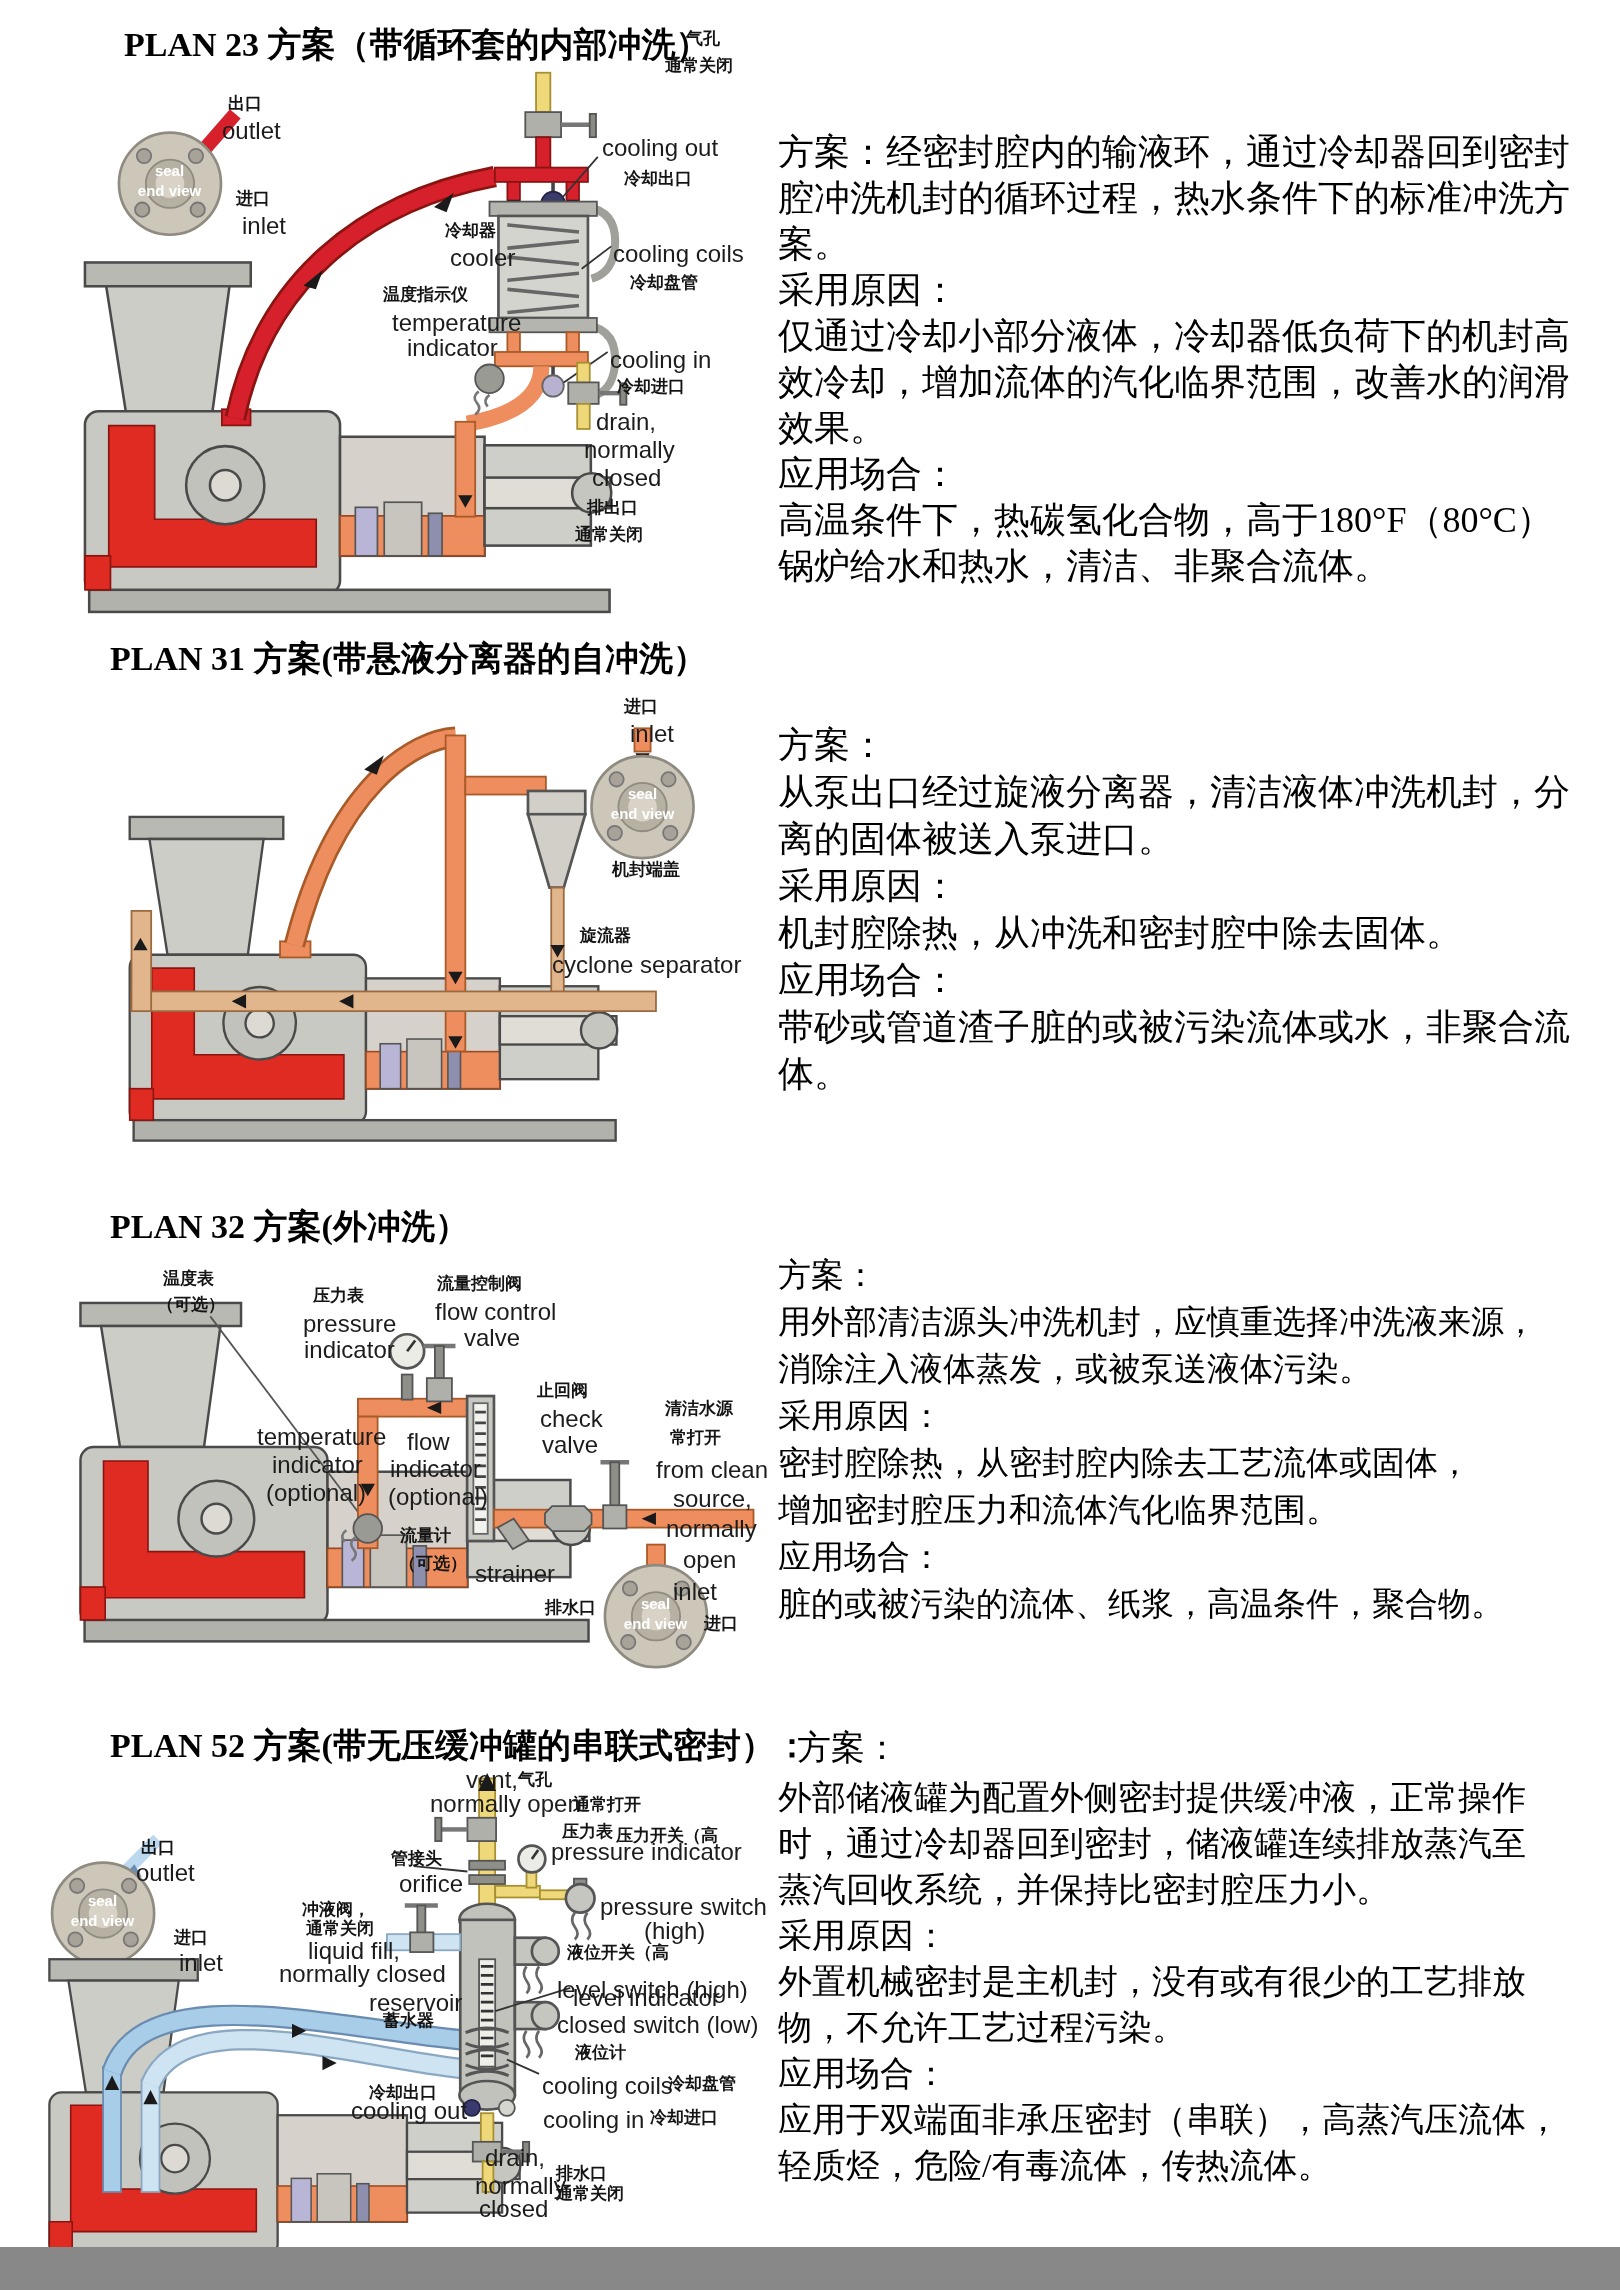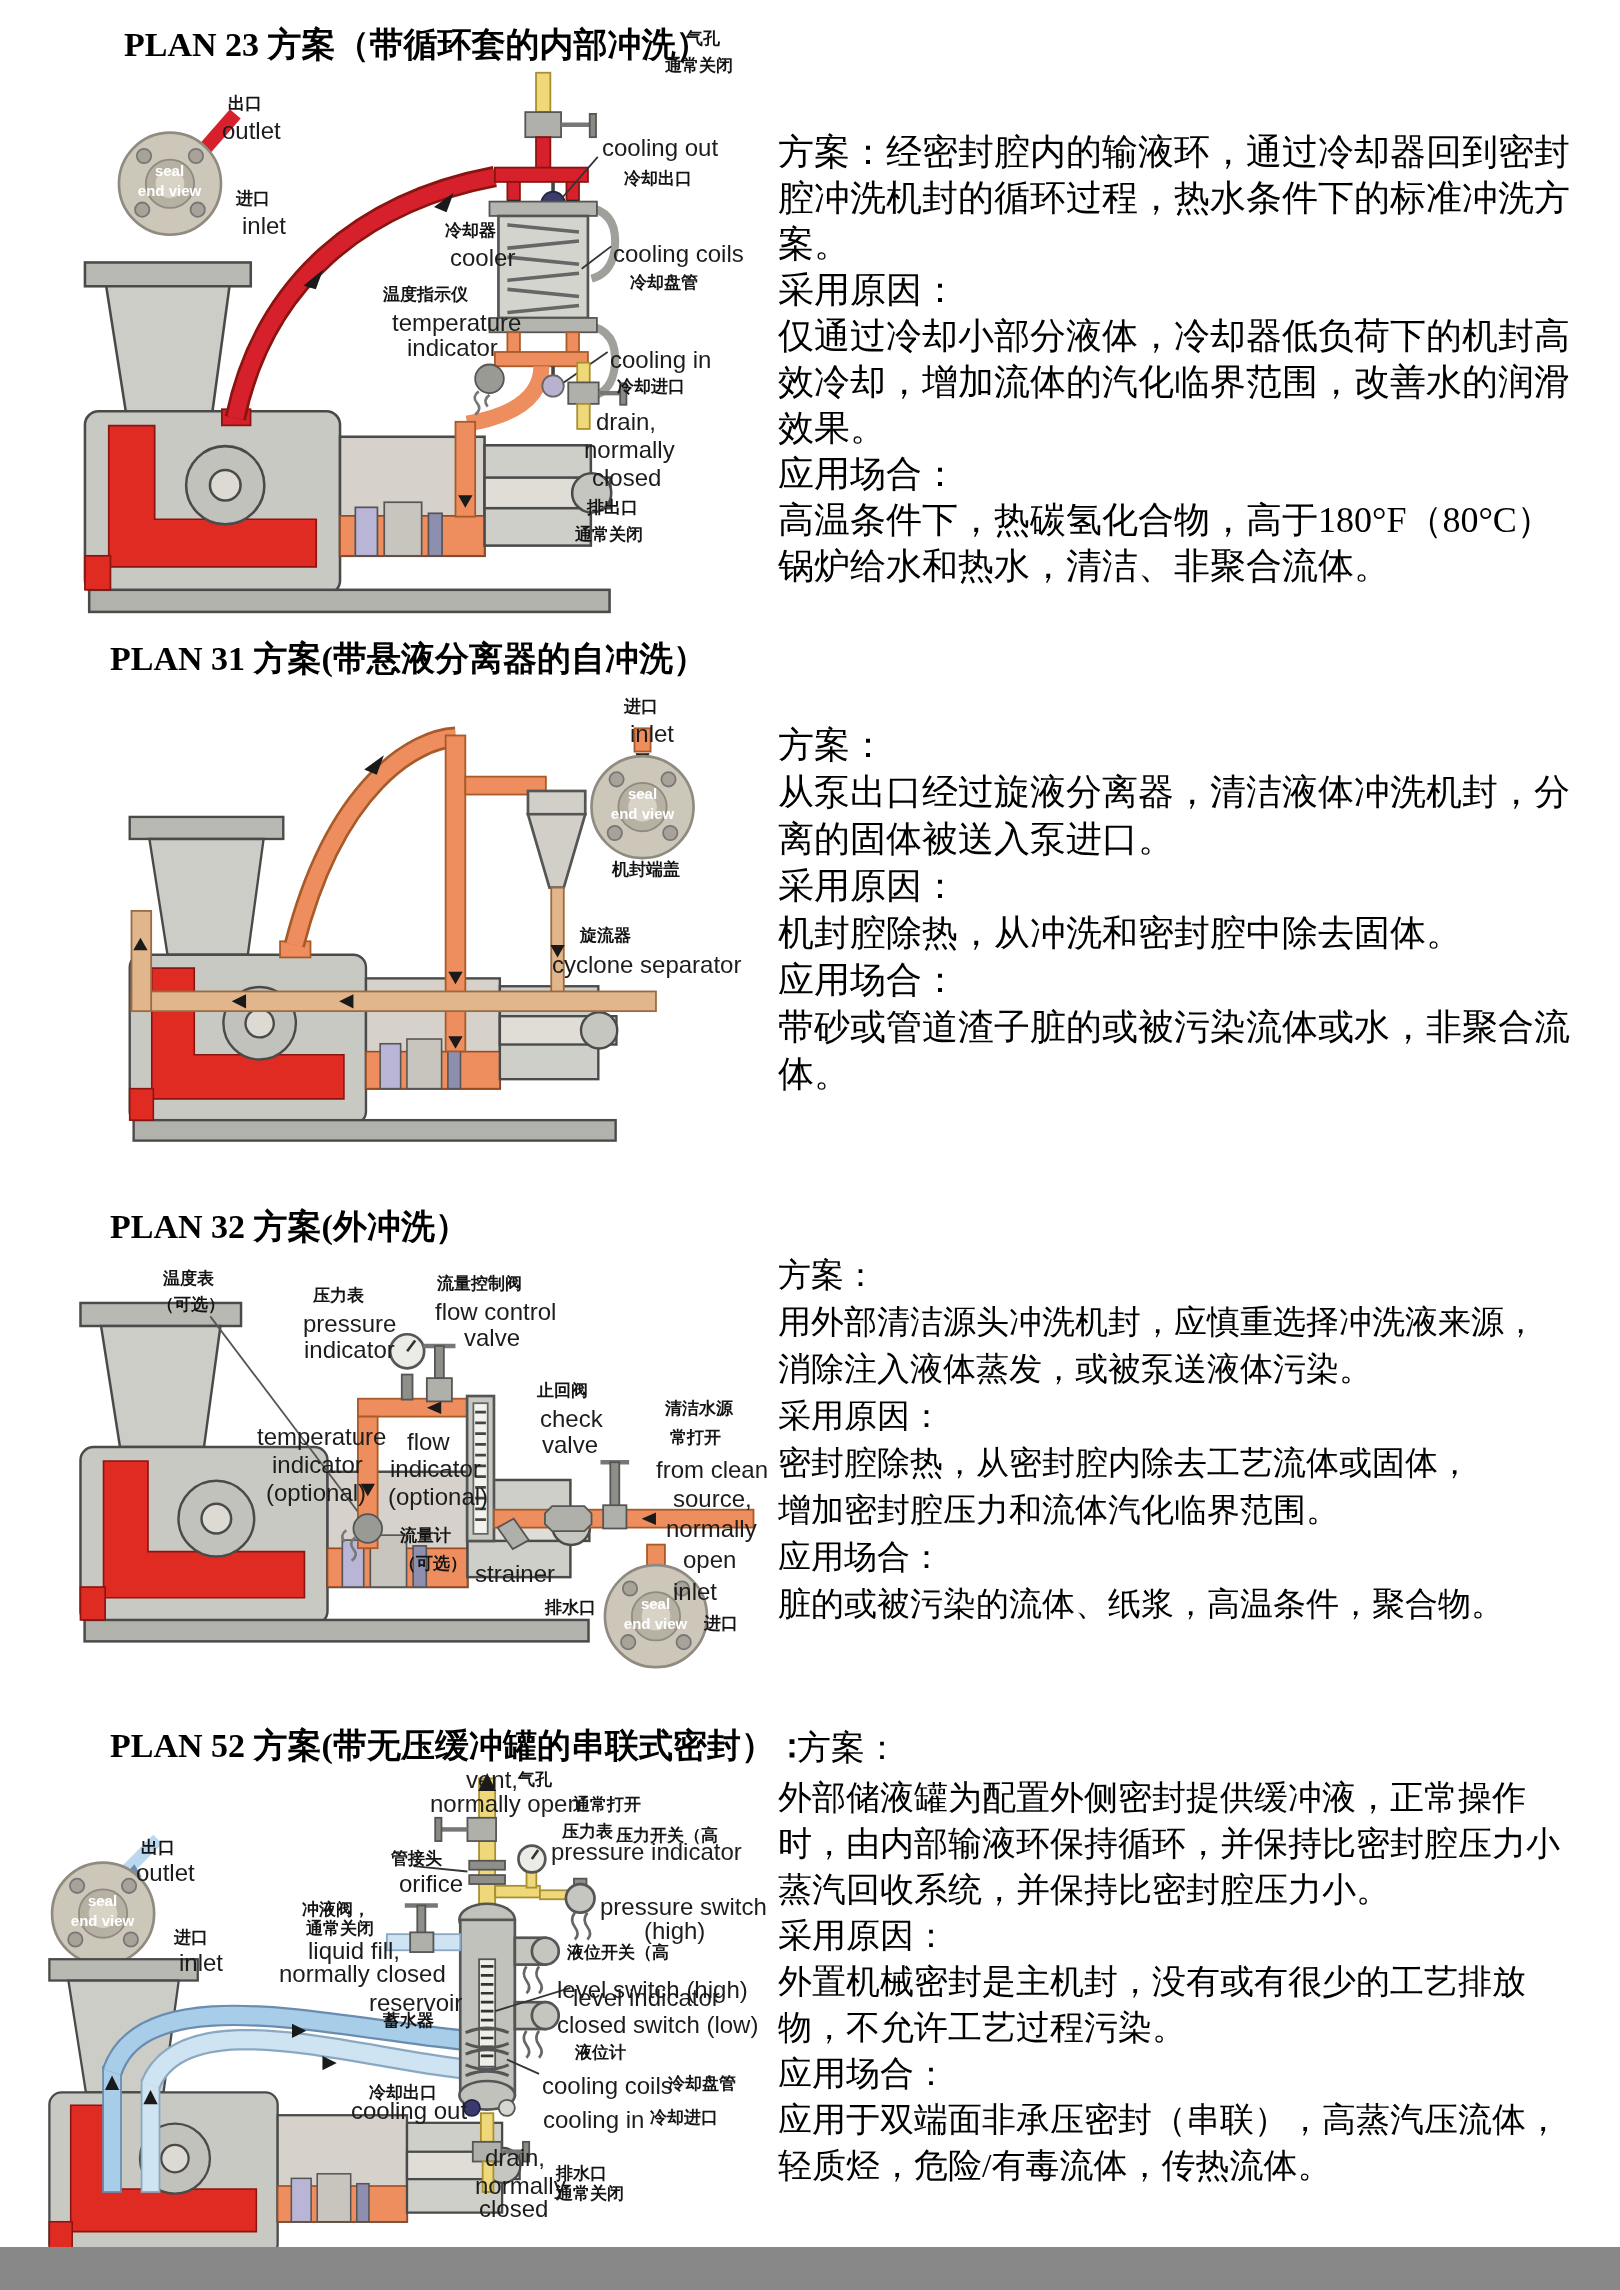--- a/index.html
+++ b/index.html
@@ -402,21 +402,21 @@
   <div class="en" style="left:479px;top:2195px;">closed</div>
   <div class="cn" style="left:556px;top:2162px;">排水口</div>
   <div class="cn" style="left:556px;top:2182px;">通常关闭</div>
   <div class="cn" style="left:141px;top:1836px;">出口</div>
   <div class="en" style="left:136px;top:1859px;">outlet</div>
   <div class="cn" style="left:174px;top:1926px;">进口</div>
   <div class="en" style="left:179px;top:1949px;">inlet</div>
 
   <div class="tcol" style="left:778px;top:1775px;font-size:34px;line-height:46px;">
     <div>外部储液罐为配置外侧密封提供缓冲液，正常操作</div>
-    <div>时，由内部输液环保持循环，并保持比密封腔压力小</div>
+    <div>时，通过冷却器回到密封，储液罐连续排放蒸汽至</div>
     <div>蒸汽回收系统，并保持比密封腔压力小。</div>
     <div>采用原因：</div>
     <div>外置机械密封是主机封，没有或有很少的工艺排放</div>
     <div>物，不允许工艺过程污染。</div>
     <div>应用场合：</div>
     <div>应用于双端面非承压密封（串联），高蒸汽压流体，</div>
     <div>轻质烃，危险/有毒流体，传热流体。</div>
   </div>
 
 </div>

